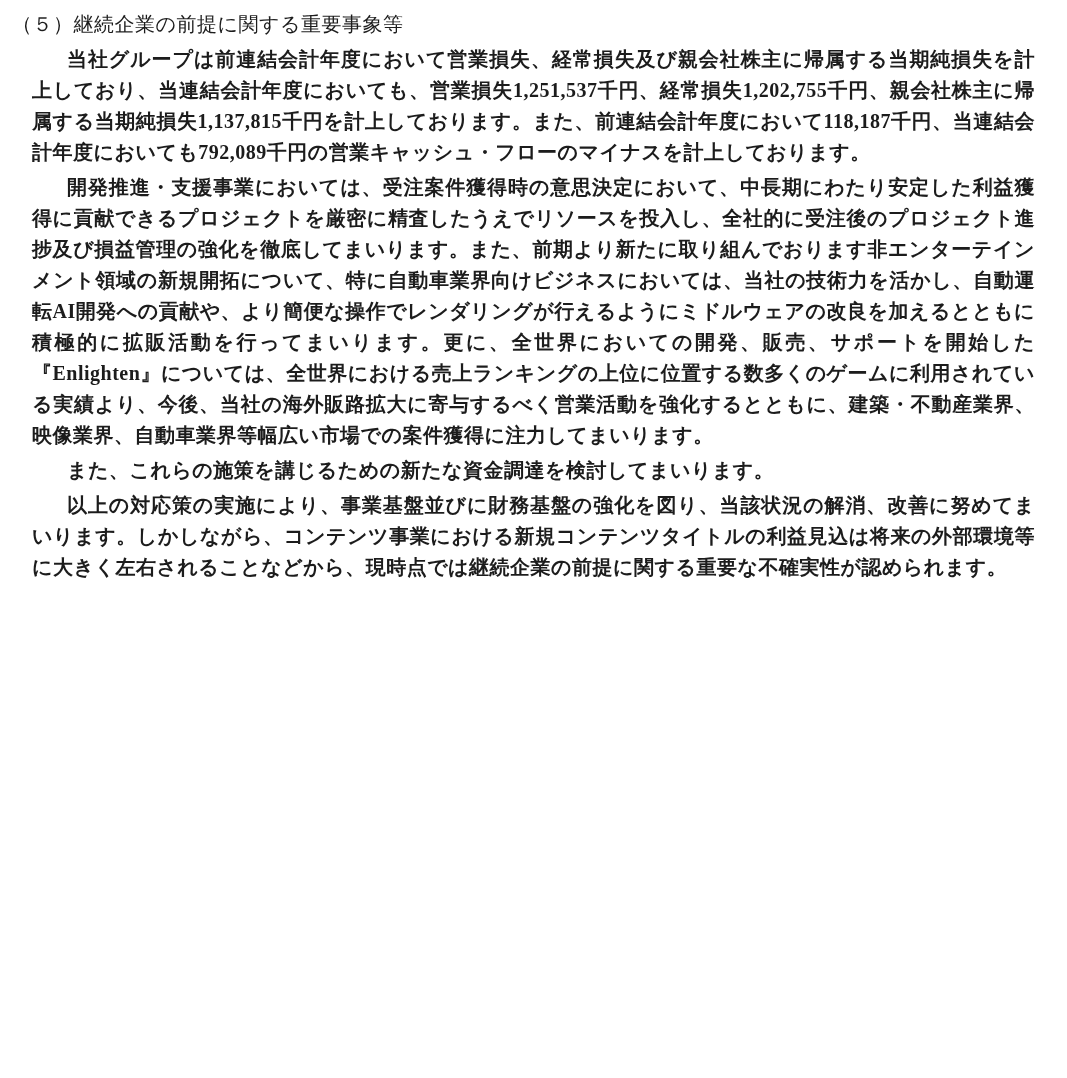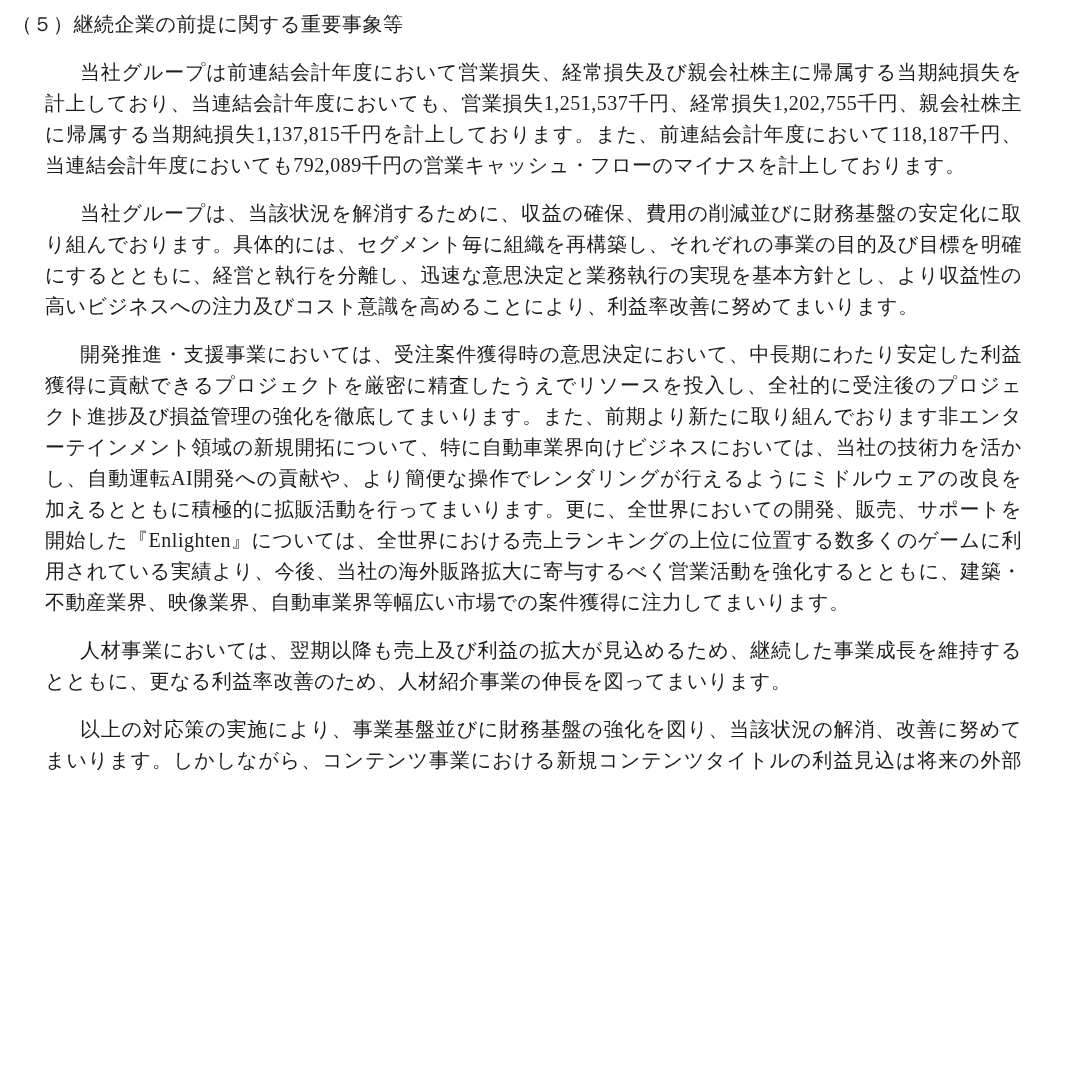--- a/index.html
+++ b/index.html
@@ -25,32 +25,31 @@
   }
   .heading {
     font-size: 20px;
     font-weight: normal;
     margin: 0 0 0 -16px;
     padding: 0;
     line-height: 31px;
     white-space: nowrap;
   }
   .body-text p {
-    margin: 17px;
+    margin: 4px;
     padding: 0;
     text-indent: 35px;
     text-align: justify;
+    font-weight: bold;
   }
 </style>
 </head>
 <body>
 
 <div class="page">
   <h1 class="heading">（５）継続企業の前提に関する重要事象等</h1>
   <div class="body-text">
     <p>当社グループは前連結会計年度において営業損失、経常損失及び親会社株主に帰属する当期純損失を計上しており、当連結会計年度においても、営業損失1,251,537千円、経常損失1,202,755千円、親会社株主に帰属する当期純損失1,137,815千円を計上しております。また、前連結会計年度において118,187千円、当連結会計年度においても792,089千円の営業キャッシュ・フローのマイナスを計上しております。</p>
-    <p>当社グループは、当該状況を解消するために、収益の確保、費用の削減並びに財務基盤の安定化に取り組んでおります。具体的には、セグメント毎に組織を再構築し、それぞれの事業の目的及び目標を明確にするとともに、経営と執行を分離し、迅速な意思決定と業務執行の実現を基本方針とし、より収益性の高いビジネスへの注力及びコスト意識を高めることにより、利益率改善に努めてまいります。</p>
     <p>開発推進・支援事業においては、受注案件獲得時の意思決定において、中長期にわたり安定した利益獲得に貢献できるプロジェクトを厳密に精査したうえでリソースを投入し、全社的に受注後のプロジェクト進捗及び損益管理の強化を徹底してまいります。また、前期より新たに取り組んでおります非エンターテインメント領域の新規開拓について、特に自動車業界向けビジネスにおいては、当社の技術力を活かし、自動運転AI開発への貢献や、より簡便な操作でレンダリングが行えるようにミドルウェアの改良を加えるとともに積極的に拡販活動を行ってまいります。更に、全世界においての開発、販売、サポートを開始した『Enlighten』については、全世界における売上ランキングの上位に位置する数多くのゲームに利用されている実績より、今後、当社の海外販路拡大に寄与するべく営業活動を強化するとともに、建築・不動産業界、映像業界、自動車業界等幅広い市場での案件獲得に注力してまいります。</p>
-    <p>人材事業においては、翌期以降も売上及び利益の拡大が見込めるため、継続した事業成長を維持するとともに、更なる利益率改善のため、人材紹介事業の伸長を図ってまいります。</p>
+    <p>また、これらの施策を講じるための新たな資金調達を検討してまいります。</p>
     <p>以上の対応策の実施により、事業基盤並びに財務基盤の強化を図り、当該状況の解消、改善に努めてまいります。しかしながら、コンテンツ事業における新規コンテンツタイトルの利益見込は将来の外部環境等に大きく左右されることなどから、現時点では継続企業の前提に関する重要な不確実性が認められます。</p>
-    <p>また、これらの施策を講じるための新たな資金調達を検討してまいります。</p>
   </div>
 </div>
 
 </body></html>

